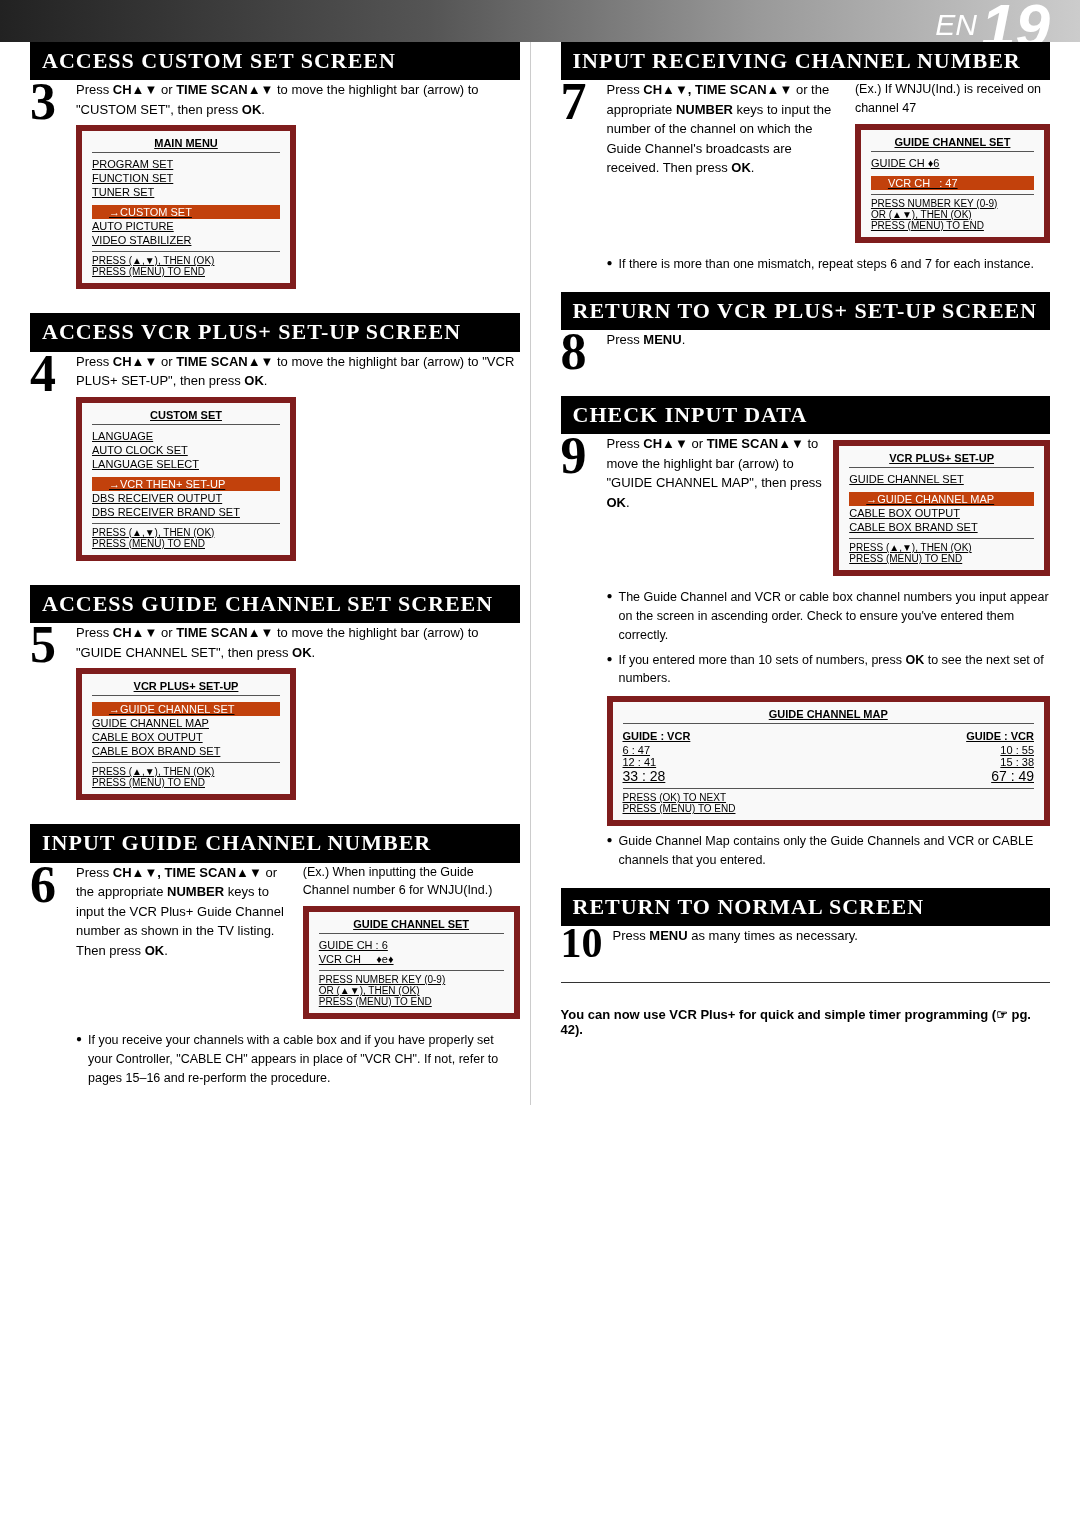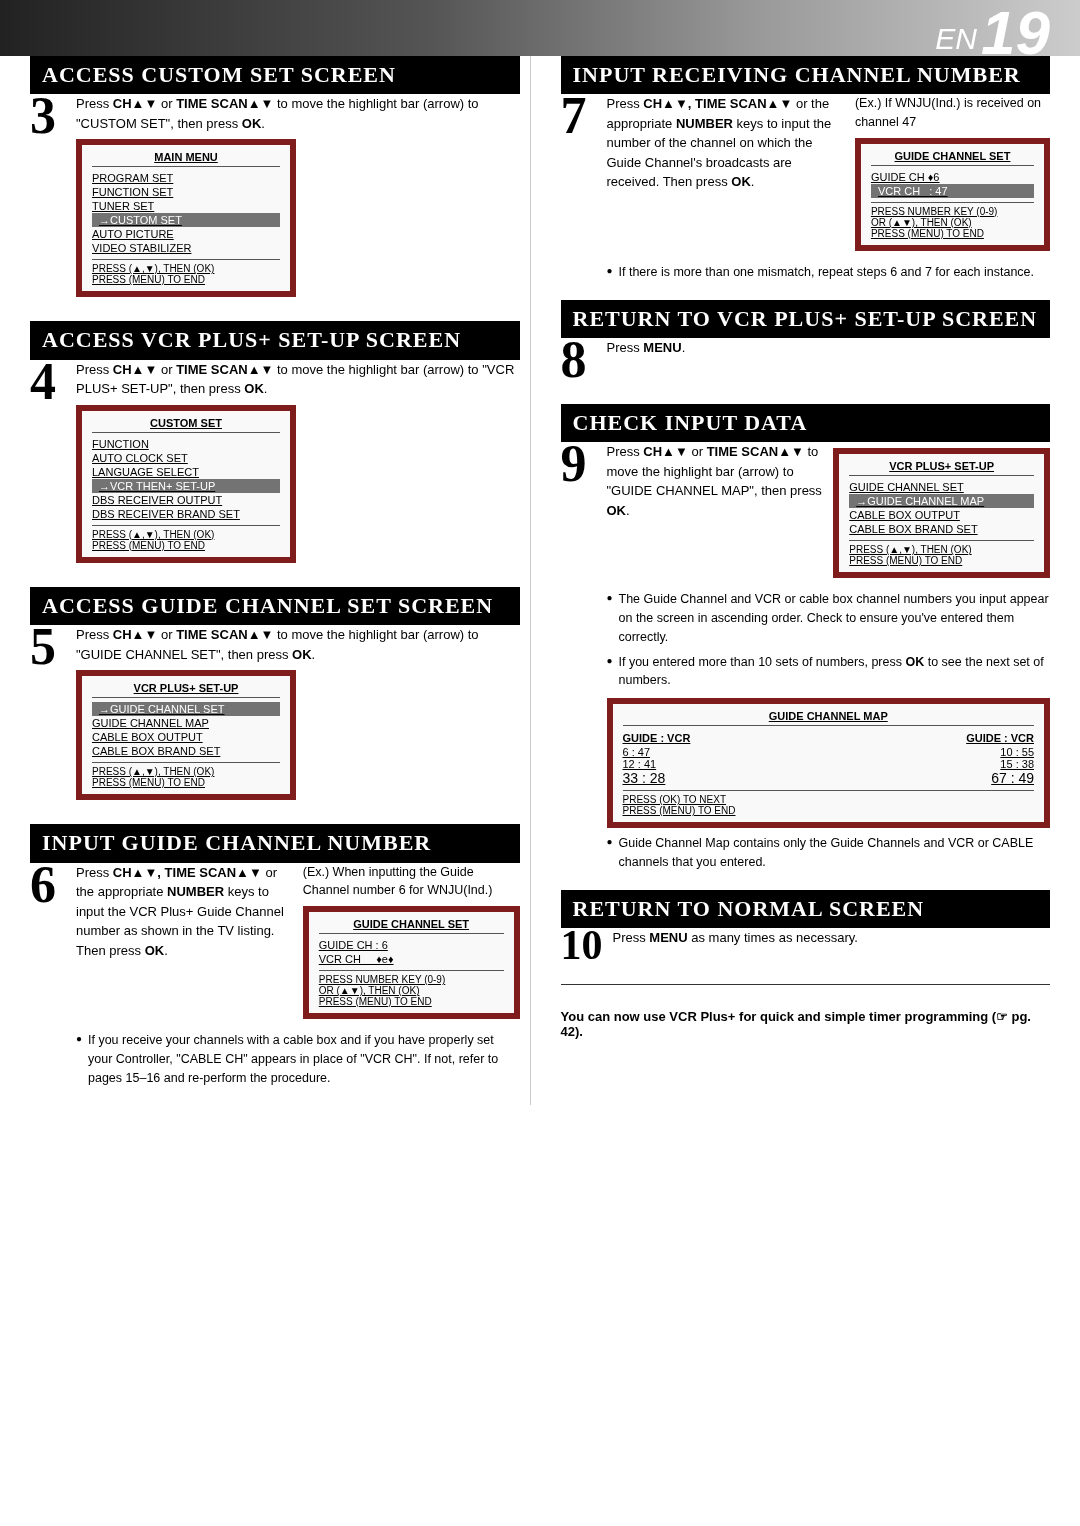--- a/index.html
+++ b/index.html
@@ -8,21 +8,21 @@
       font-family: Arial, Helvetica, sans-serif;
       width: 1080px;
       min-height: 1526px;
       position: relative;
       overflow-x: hidden;
     }
 
     
     .top-bar {
       background: linear-gradient(to right, #222 0%, #555 40%, #999 70%, #ccc 100%);
-      height: 56px;
+      height: 42px;
       width: 100%;
       display: flex;
       align-items: center;
       justify-content: flex-end;
       padding-right: 30px;
     }
     .page-number {
       font-size: 62px;
       font-weight: bold;
       color: #fff;
@@ -138,23 +138,24 @@
       padding-bottom: 3px;
       margin-bottom: 4px;
     }
 
     .screen-box .screen-item {
       font-size: 11px;
       padding: 1px 0;
     }
 
     .screen-box .screen-item.selected {
-      background: #737373;
+      background: #c2410c;
       color: #fff;
-      padding-left: 7px;
+      padding-left: 17px;
+      margin-top: 6px;
     }
 
     .screen-box .screen-footer {
       border-top: 1px solid #555;
       margin-top: 4px;
       padding-top: 3px;
       font-size: 10px;
       text-align: left;
     }
 
@@ -232,21 +233,21 @@
         <span>ACCESS VCR PLUS+ SET-UP SCREEN</span>
       </div>
       <div class="step-row">
         <div class="step-number">4</div>
         <div class="step-content">
           <div class="step-text">
             Press <b>CH▲▼</b> or <b>TIME SCAN▲▼</b> to move the highlight bar (arrow) to "VCR PLUS+ SET-UP", then press <b>OK</b>.
           </div>
           <div class="screen-box">
             <div class="screen-title">CUSTOM SET</div>
-            <div class="screen-item">FUNCTION</div>
+            <div class="screen-item">LANGUAGE</div>
             <div class="screen-item">AUTO CLOCK SET</div>
             <div class="screen-item">LANGUAGE SELECT</div>
             <div class="screen-item selected">→VCR THEN+ SET-UP</div>
             <div class="screen-item">DBS RECEIVER OUTPUT</div>
             <div class="screen-item">DBS RECEIVER BRAND SET</div>
             <div class="screen-footer">
               <div>PRESS (▲,▼), THEN (OK)</div>
               <div>PRESS (MENU) TO END</div>
             </div>
           </div>

